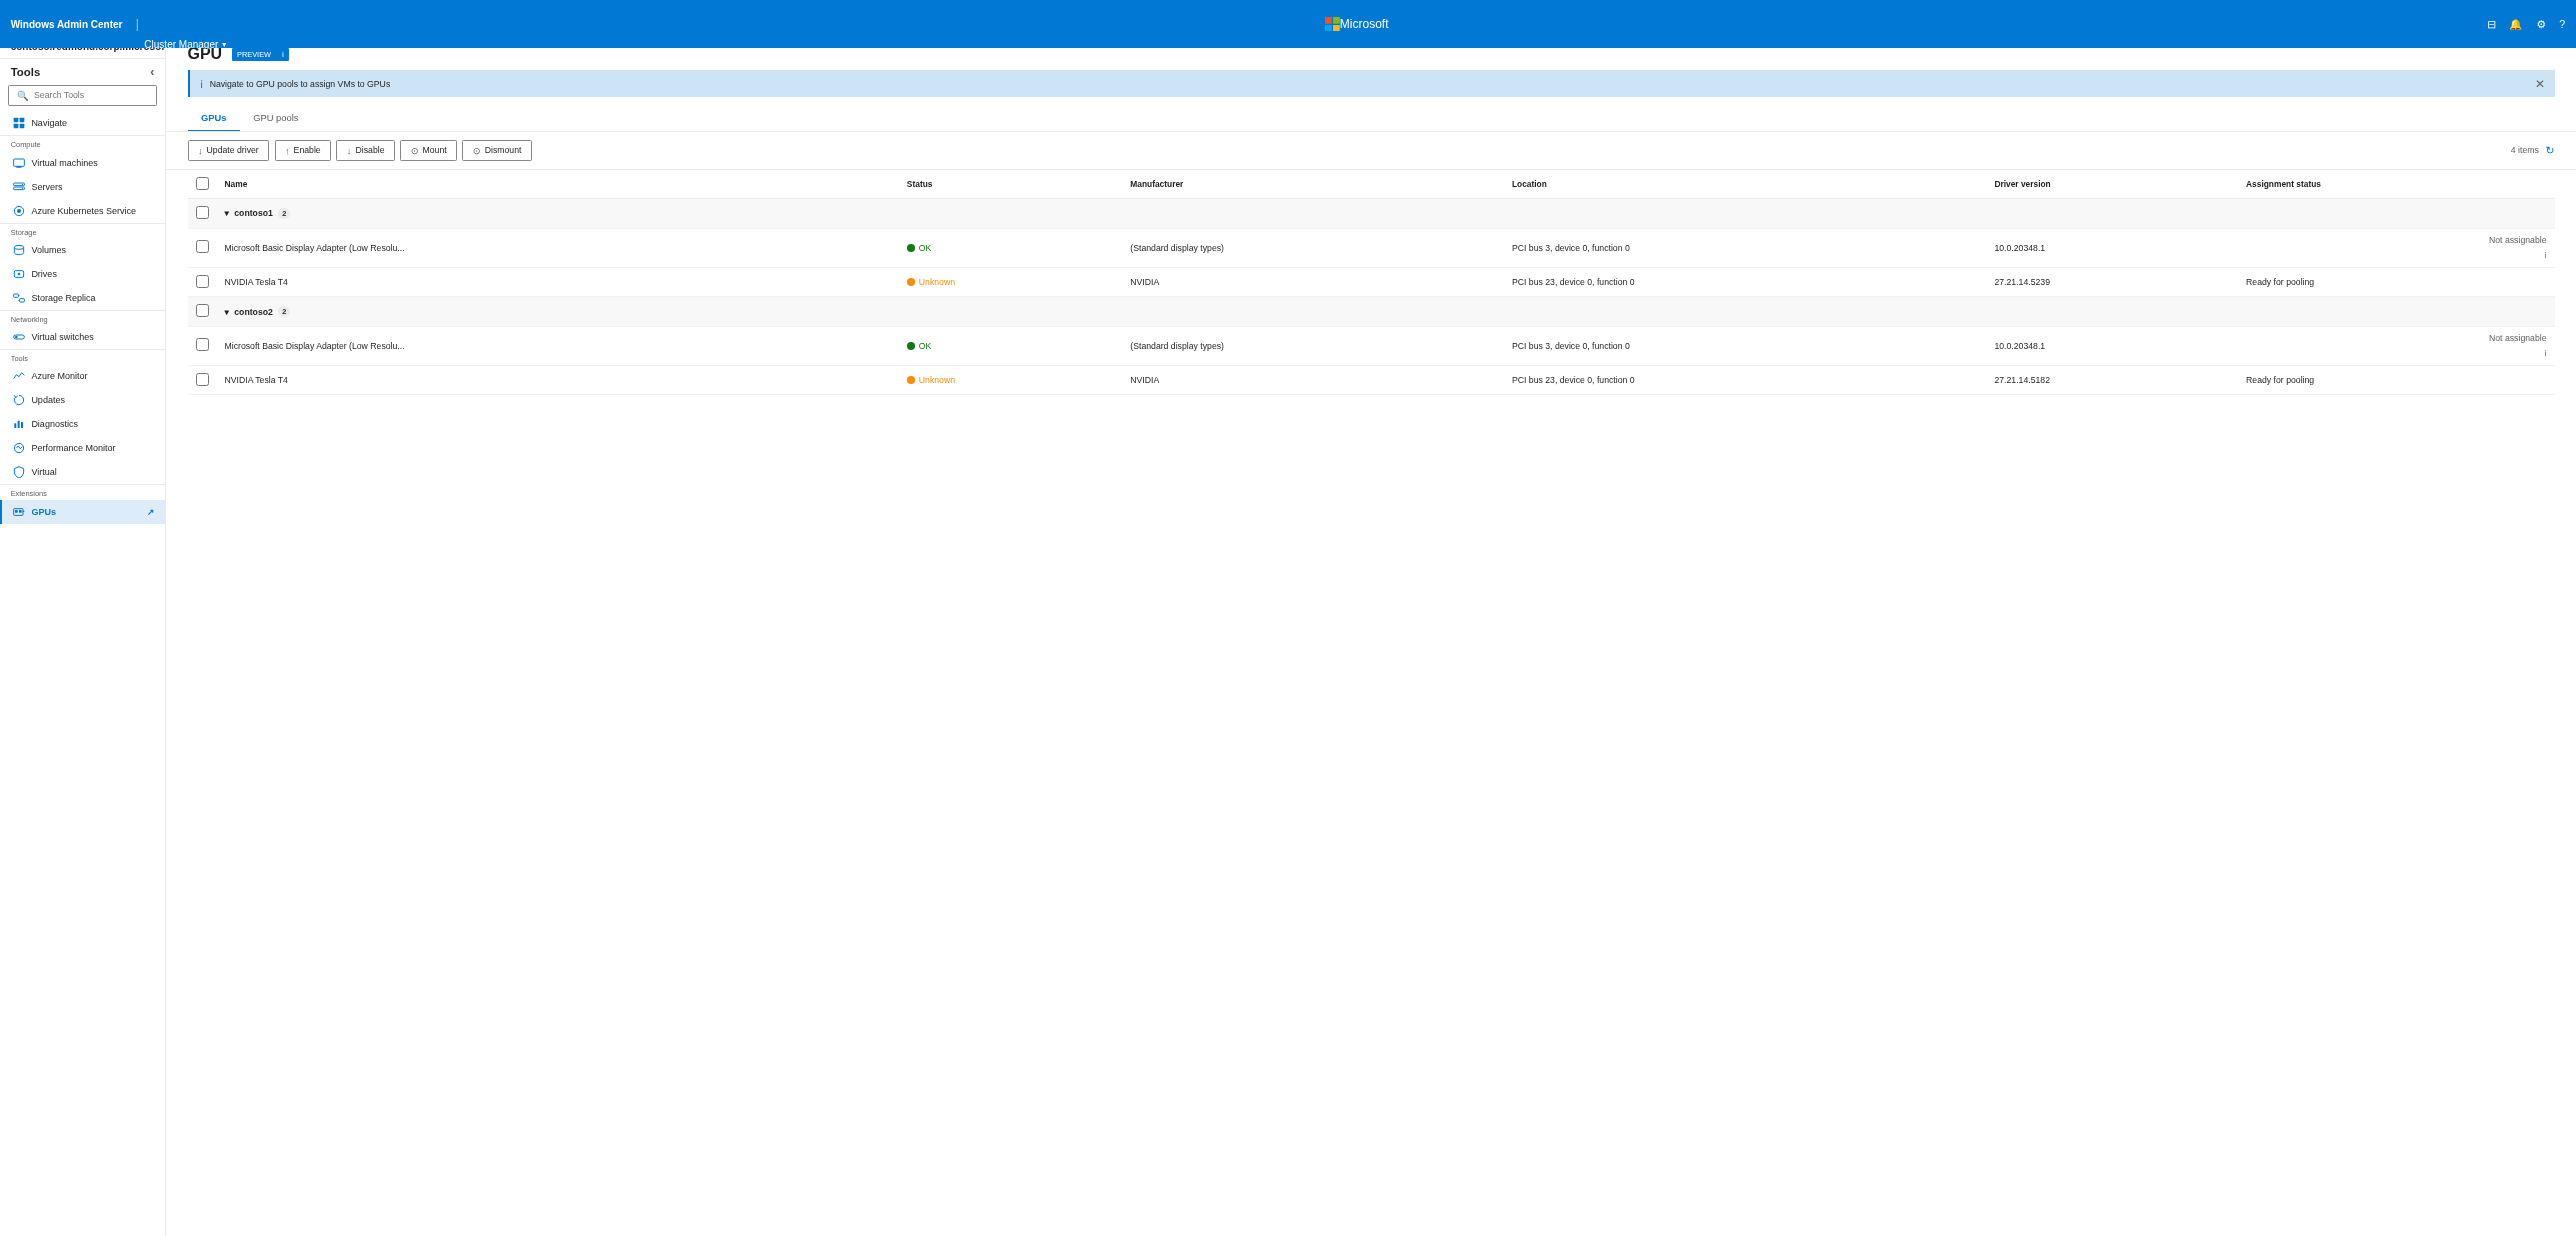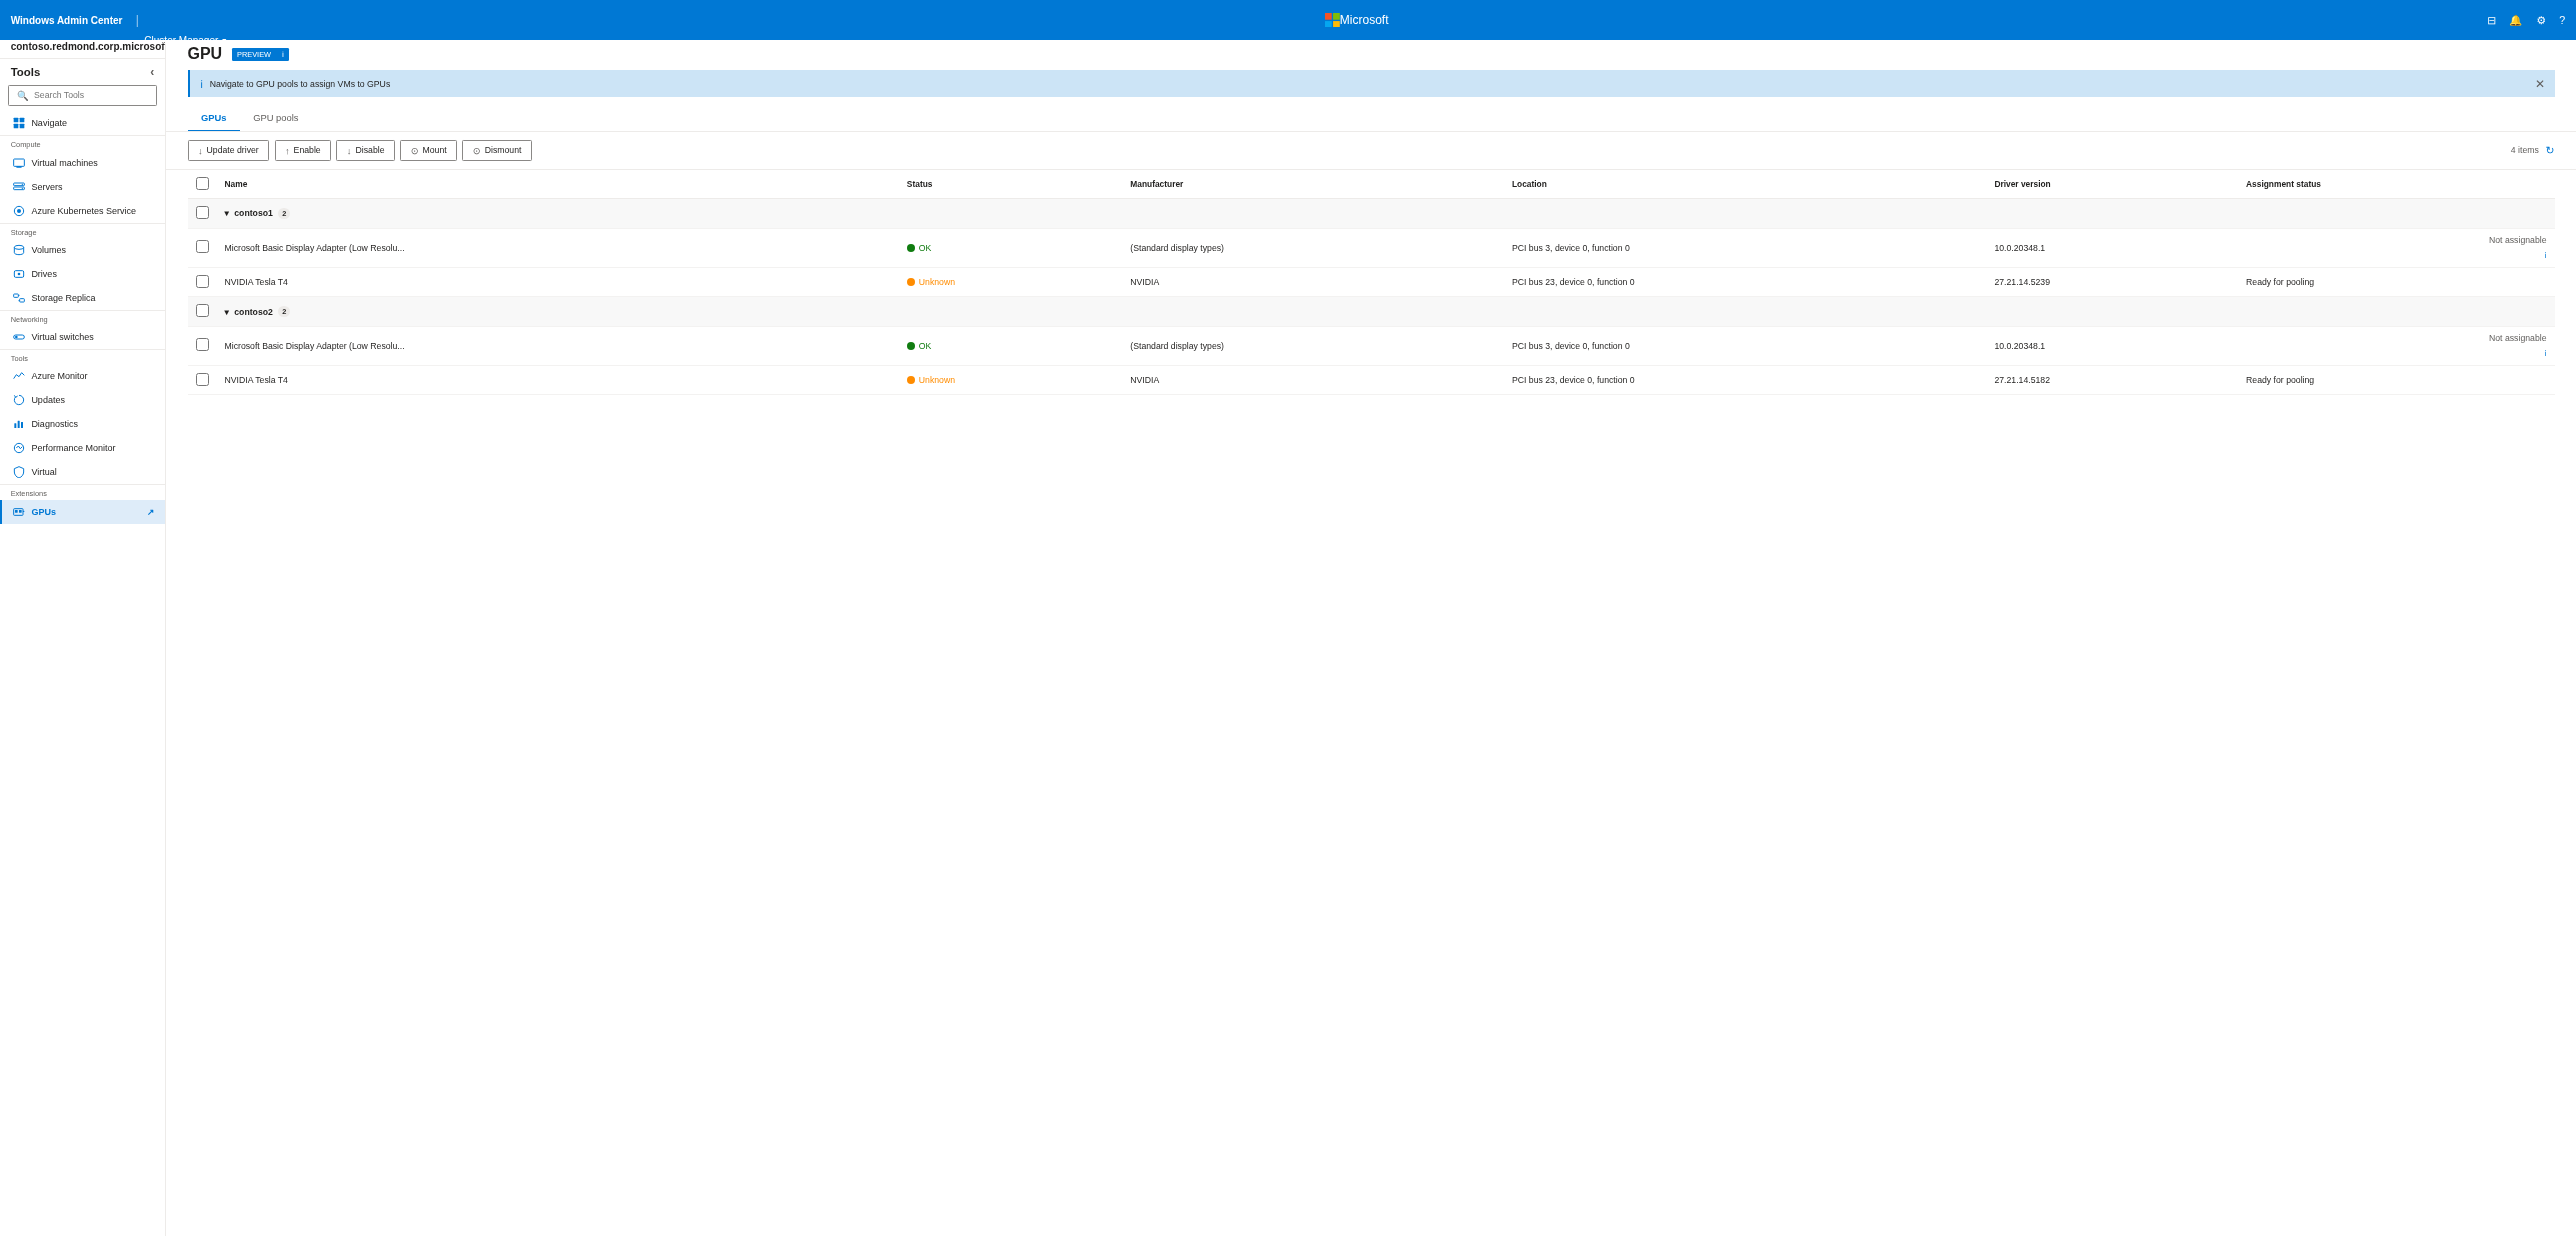--- a/index.html
+++ b/index.html
@@ -3,21 +3,21 @@
   <meta charset="utf-8">
   <style>
     * { box-sizing: border-box; margin: 0; padding: 0; }
     body { font-family: 'Segoe UI', Arial, sans-serif; font-size: 9.4px; background: #f3f2f1; overflow: hidden; width: 2576px; height: 1236px; }
 
     
     .topbar {
       display: flex;
       align-items: center;
       background: #0078d4;
-      height: 40px;
+      height: 48px;
       padding: 0 10.7px;
       color: white;
       position: fixed;
       top: 0; left: 0; right: 0;
       z-index: 100;
     }
     .topbar-brand { font-size: 10px; font-weight: 600; color: white; margin-right: 8px; }
     .topbar-separator { color: rgba(255,255,255,0.6); margin: 0 5.4px; font-size: 12px; }
     .topbar-cluster { display: flex; align-items: center; gap: 4px; font-size: 10px; color: white; margin-top: 41px; }
     .topbar-cluster .chevron { font-size: 8px; }

